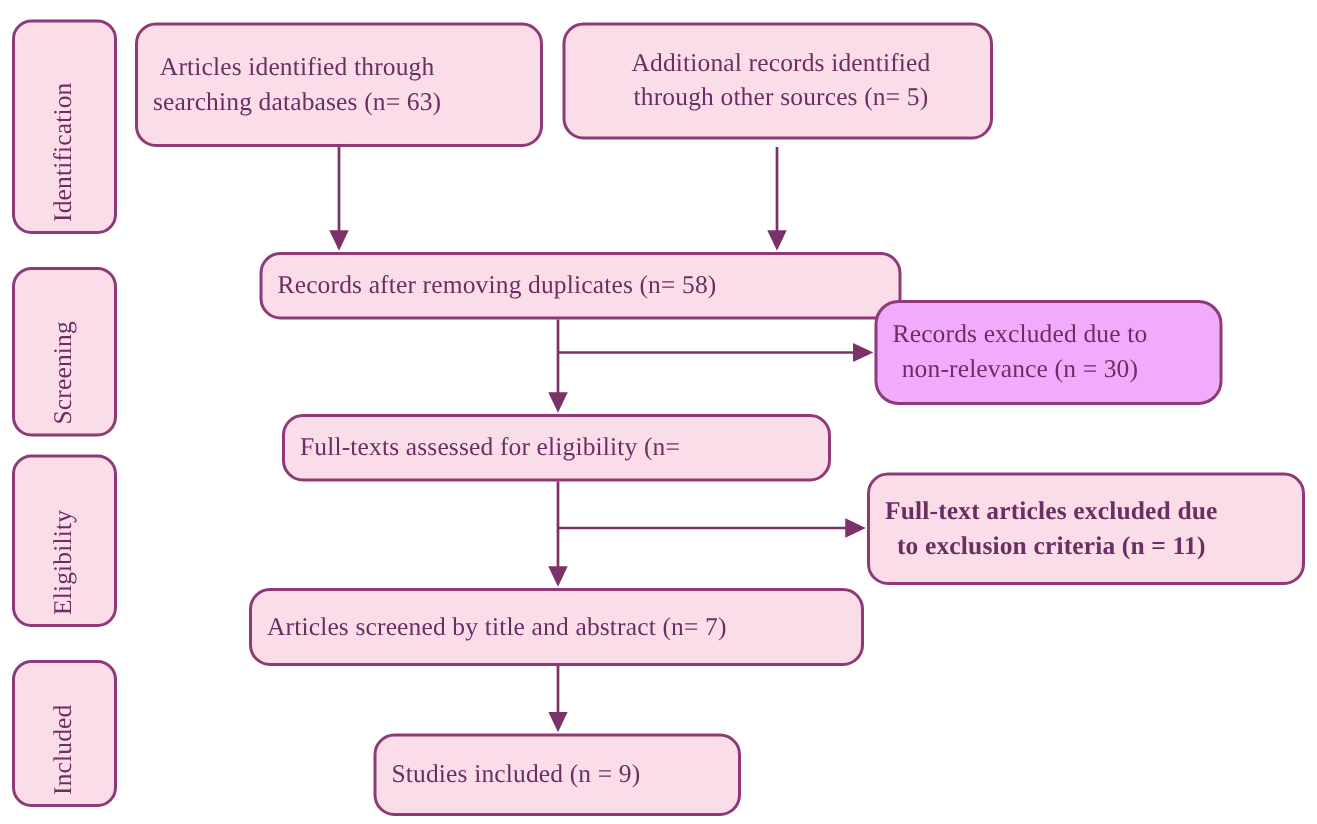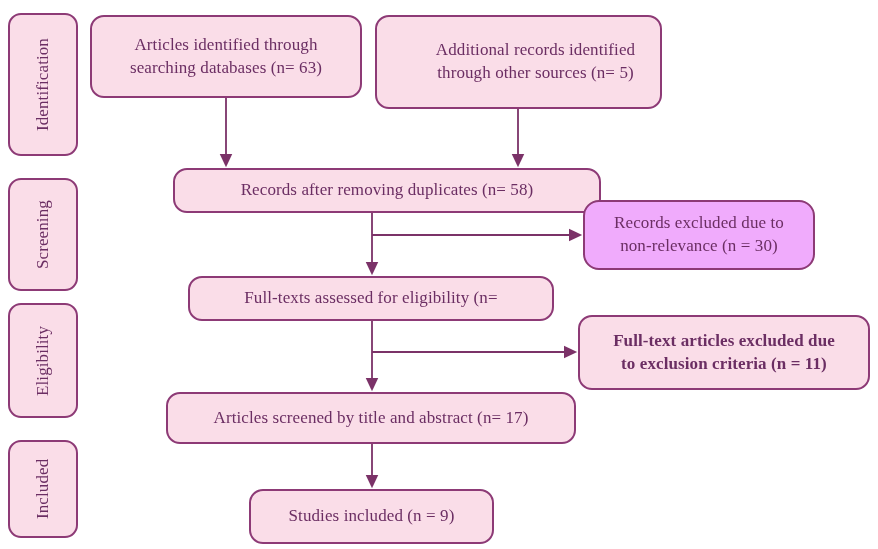--- a/index.html
+++ b/index.html
@@ -16,21 +16,21 @@
     font-family: "Liberation Serif", "DejaVu Serif", serif;
   }
   .box {
     position: absolute;
     box-sizing: border-box;
     background: #fadde8;
     border: 2.4px solid #8d3a76;
     border-radius: 14px;
     display: flex;
     align-items: center;
-    justify-content: center;
+    justify-content: flex-start;
     text-align: center;
     color: #6b2e63;
     font-size: 17px;
     line-height: 1.35;
     padding: 2px 10px;
     letter-spacing: 0.1px;
   }
   .box.stage {
     border-radius: 13px;
     writing-mode: vertical-rl;
@@ -102,38 +102,38 @@
     <span class="box-text">Eligibility</span>
   </div>
   <div class="box stage" style="left: 8px; top: 440px; width: 70px; height: 98px; background: rgb(250, 221, 232); border-color: rgb(141, 58, 118); color: rgb(107, 46, 99);">
     <span class="box-text">Included</span>
   </div>
 
   <div class="box" style="left: 90px; top: 15px; width: 272px; height: 83px; background: rgb(250, 221, 232); border-color: rgb(141, 58, 118); color: rgb(107, 46, 99);">
     <span class="box-text">Articles identified through
 searching databases (n= 63)</span>
   </div>
-  <div class="box" style="left: 375px; top: 15px; width: 287px; height: 94px; background: rgb(250, 221, 232); border-color: rgb(141, 58, 118); color: rgb(107, 46, 99); padding-left: 44px;">
+  <div class="box" style="left: 375px; top: 15px; width: 287px; height: 78px; background: rgb(250, 221, 232); border-color: rgb(141, 58, 118); color: rgb(107, 46, 99); padding-left: 44px;">
     <span class="box-text">Additional records identified
 through other sources (n= 5)</span>
   </div>
   <div class="box" style="left: 173px; top: 168px; width: 428px; height: 45px; background: rgb(250, 221, 232); border-color: rgb(141, 58, 118); color: rgb(107, 46, 99);">
     <span class="box-text">Records after removing duplicates (n= 58)</span>
   </div>
   <div class="box" style="left: 583px; top: 200px; width: 232px; height: 70px; background: #f0abfc; border-color: rgb(141, 58, 118); color: rgb(107, 46, 99); border-radius: 16px;">
     <span class="box-text">Records excluded due to
 non-relevance (n = 30)</span>
   </div>
   <div class="box" style="left: 188px; top: 276px; width: 366px; height: 45px; background: rgb(250, 221, 232); border-color: rgb(141, 58, 118); color: rgb(107, 46, 99);">
     <span class="box-text">Full-texts assessed for eligibility (n=</span>
   </div>
   <div class="box" style="left: 578px; top: 315px; width: 292px; height: 75px; background: rgb(250, 221, 232); border-color: rgb(141, 58, 118); color: rgb(107, 46, 99); font-weight: bold;">
     <span class="box-text">Full-text articles excluded due
 to exclusion criteria (n = 11)</span>
   </div>
   <div class="box" style="left: 166px; top: 392px; width: 410px; height: 52px; background: rgb(250, 221, 232); border-color: rgb(141, 58, 118); color: rgb(107, 46, 99);">
-    <span class="box-text">Articles screened by title and abstract (n= 17)</span>
+    <span class="box-text">Articles screened by title and abstract (n= 7)</span>
   </div>
   <div class="box" style="left: 249px; top: 489px; width: 245px; height: 55px; background: rgb(250, 221, 232); border-color: rgb(141, 58, 118); color: rgb(107, 46, 99); font-family: Liberation Serif, serif;">
     <span class="box-text">Studies included (n = 9)</span>
   </div>
 
 </div>
 
 </body></html>

